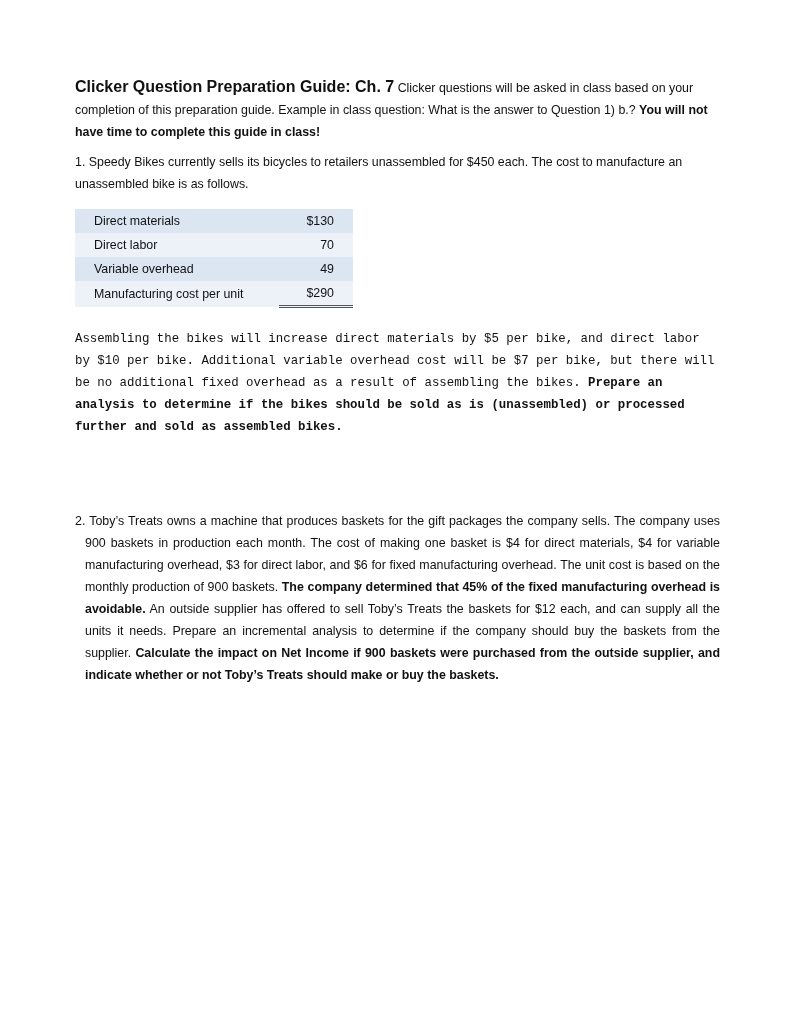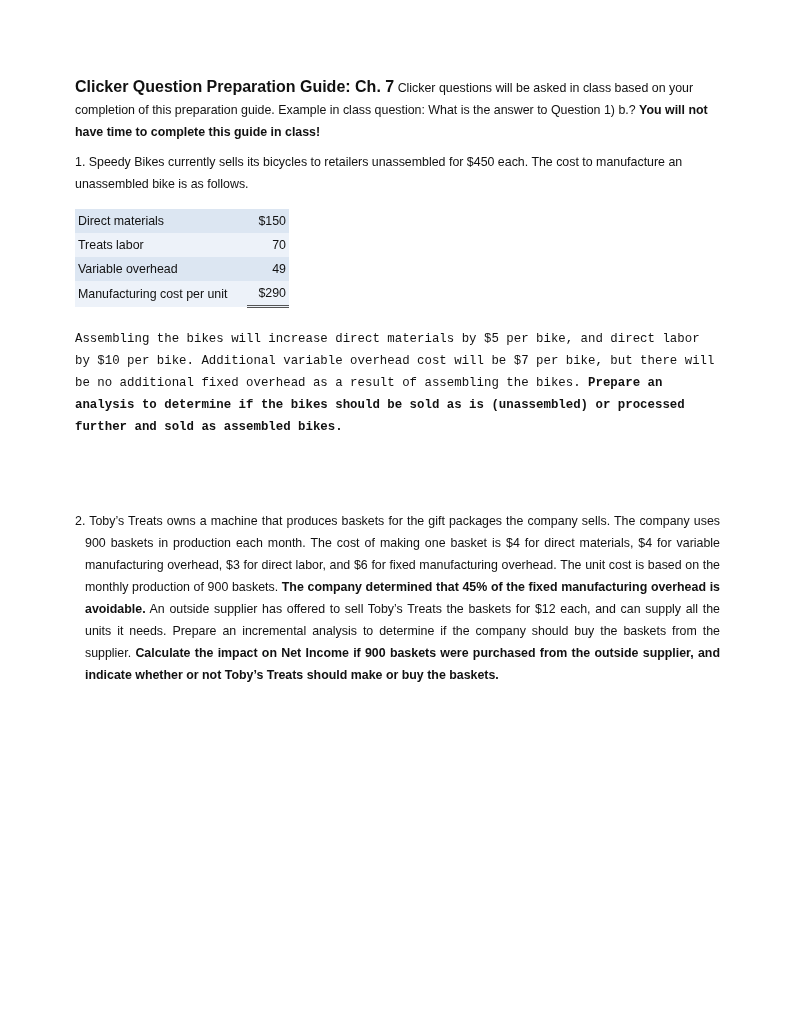--- a/index.html
+++ b/index.html
@@ -5,21 +5,21 @@
     html, body { margin: 0; padding: 0; background: #ffffff; }
     body { width: 791px; height: 1024px; position: relative; overflow: hidden;
       font-family: "Liberation Sans", "DejaVu Sans", sans-serif; color: #111; }
     .page { position: absolute; left: 75px; top: 76px; width: 645px; font-size: 12.4px; line-height: 22px; }
     .title { font-weight: bold; font-size: 16px; }
     b { font-weight: bold; }
     p { margin: 0; }
     .intro { margin-bottom: 8px; }
     .q1 { margin-bottom: 14px; }
     table.cost { border-collapse: collapse; margin-left: 0; font-size: 12.4px; }
-    table.cost td { padding: 1px 3px; height: 19px; }
+    table.cost td { padding: 1px 19px; height: 19px; }
     table.cost tr:nth-child(odd) td { background: #dce6f2; }
     table.cost tr:nth-child(even) td { background: #edf2f9; }
     table.cost td.num { text-align: right; width: 36px; }
     table.cost td.label { width: 166px; }
     .underline { border-bottom: 1.5px solid #222; }
     .dbl { border-bottom: 3.5px double #555; }
     .block1 { margin-top: 42px; }
     .block2 { margin-top: 20px; font-family: Liberation Mono, monospace; }
     .q2 { margin-top: 72px; text-align: justify; padding-left: 10px; text-indent: -10px; }
   </style>
@@ -28,24 +28,24 @@
 
 <div class="page">
   <p class="intro"><span class="title">Clicker Question Preparation Guide: Ch. 7</span><span> Clicker questions will be asked in class based on your completion of this preparation guide. Example in class question: What is the answer to Question 1) b.? </span><b>You will not have time to complete this guide in class!</b></p>
 
   <p class="q1">1.  Speedy Bikes currently sells its bicycles to retailers unassembled for $450 each. The cost to manufacture an unassembled bike is as follows.</p>
 
   <table class="cost">
     <tbody>
         <tr>
       <td class="label">Direct materials</td>
-      <td class="num">$150</td>
+      <td class="num">$130</td>
     </tr>
     <tr>
-      <td class="label">Treats labor</td>
+      <td class="label">Direct labor</td>
       <td class="num">70</td>
     </tr>
     <tr>
       <td class="label">Variable overhead</td>
       <td class="num">49</td>
     </tr>
     <tr>
       <td class="label">Manufacturing cost per unit</td>
       <td class="num dbl">$290</td>
     </tr>

